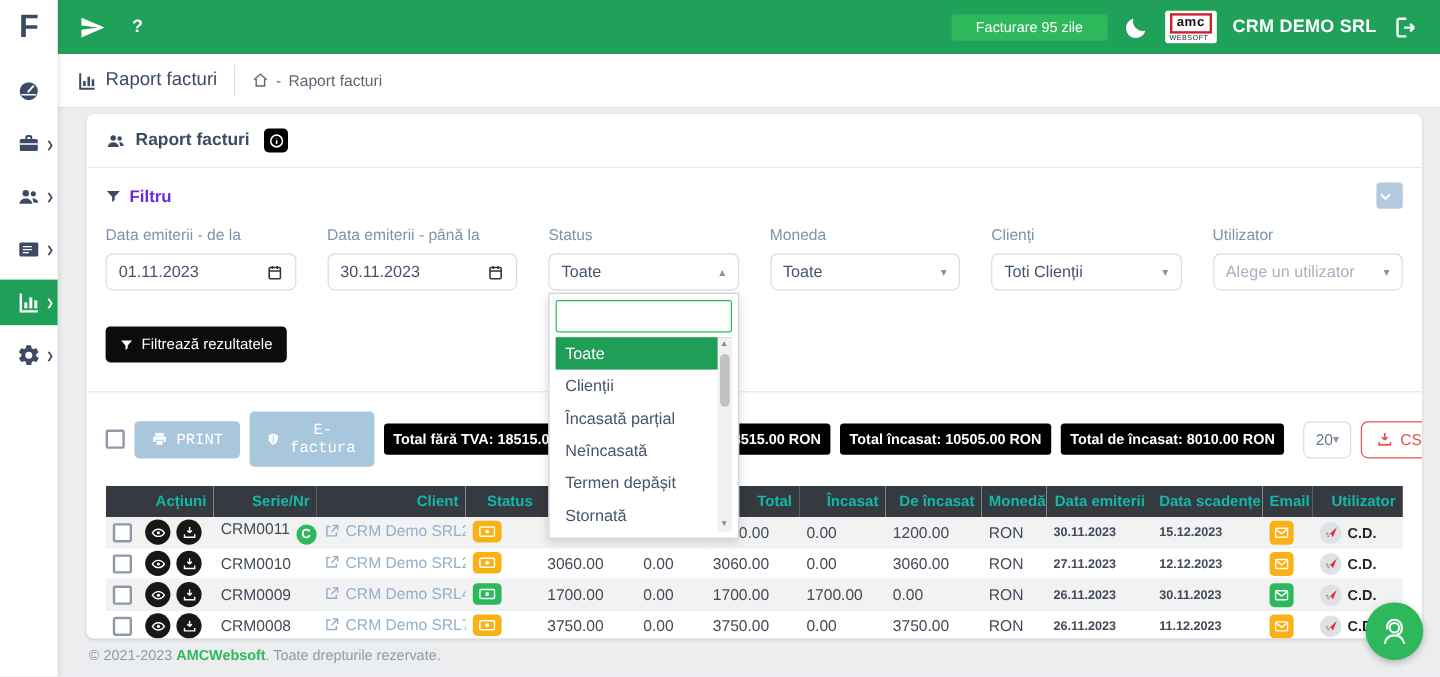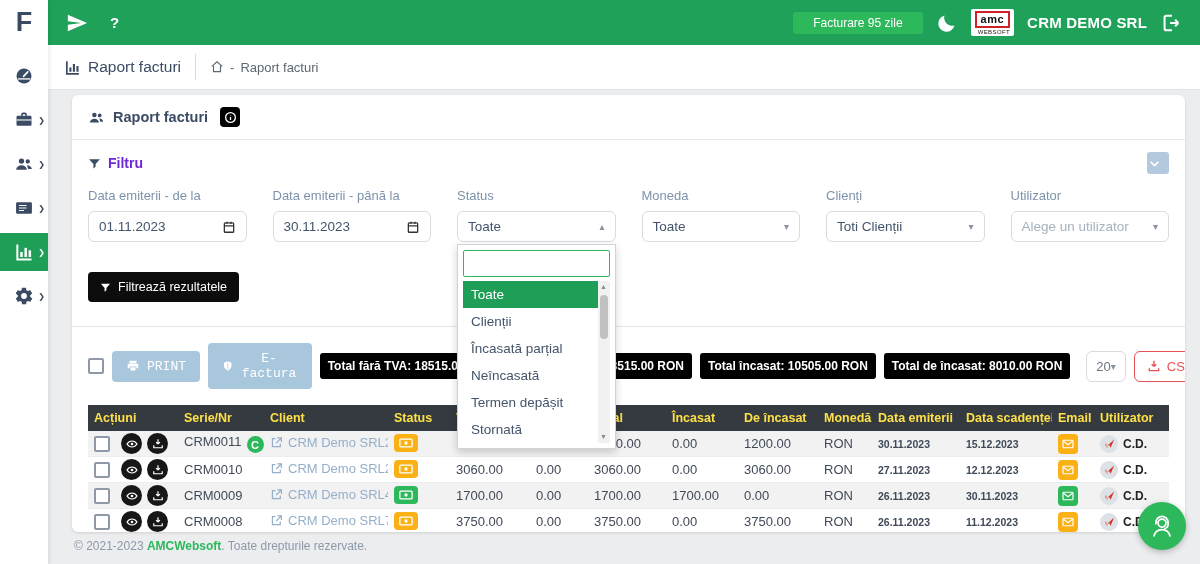--- a/index.html
+++ b/index.html
@@ -20,21 +20,21 @@
   .nav-item.active .arr { color:#fff; }
 
   
   .main { flex:1; display:flex; flex-direction:column; min-width:0; }
   .navbar { height:45px; background:#1fa15a; display:flex; align-items:center;
     padding:0 18px; color:#fff; gap:22px; }
   .nav-ic { width:22px; height:22px; display:inline-flex; }
   .nav-help { font-weight:bold; font-size:15px; cursor:pointer; }
   .nav-right { margin-left:auto; display:flex; align-items:center; gap:13px; }
   .bill-badge { background:#2eb85c; font-size:12px; padding:4px 20px; border-radius:3px; }
-  .amc { background:#fff; padding:2px 4px 1px; border-radius:2px; text-align:right; }
+  .amc { background:#fff; padding:2px 4px 1px; border-radius:2px; text-align:left; }
   .amc-top { border:2px solid #cc2229; color:#111; font-weight:bold; font-size:11px;
     line-height:13px; padding:0 4px; letter-spacing:.5px; }
   .amc-bot { font-size:6px; color:#222; letter-spacing:.4px; margin-top:1px; }
   .company { font-weight:bold; font-size:15px; letter-spacing:.2px; }
 
   .subheader { height:45px; background:#fff; border-bottom:1px solid #dfe3e8;
     display:flex; align-items:center; padding:0 16px; }
   .ph-ic { width:17px; height:17px; color:#3c4b64; margin-right:7px; }
   .ph-title { font-size:15.5px; color:#3c4b64; }
   .vdiv { width:1px; height:26px; background:#d8dbe0; margin:0 14px; }
@@ -118,21 +118,21 @@
     display:flex; align-items:center; justify-content:space-between; padding:0 9px;
     color:#6b7785; font-size:13px; margin-left:8px; cursor:pointer; }
   .btn-csv { display:inline-flex; align-items:center; gap:6px; background:#fff;
     color:#e55353; border:1px solid #e55353; border-radius:6px; font-size:13px;
     padding:7px 12px; font-family:inherit; cursor:pointer; }
   .btn-csv .ic { width:14px; height:14px; }
 
   
   .tablewrap { padding:0 16px; }
   table { width:100%; border-collapse:collapse; table-layout:fixed; }
-  thead th { background:#343a40; color:#fde047; text-align:left; font-size:12.5px;
+  thead th { background:#343a40; color:#14b8a6; text-align:right; font-size:12.5px;
     padding:6px 6px; white-space:nowrap; overflow:hidden; }
   tbody td { padding:2px 6px; height:24px; font-size:13px; color:#404a57;
     border-bottom:1px solid #ecedef; white-space:nowrap; overflow:hidden; }
   tbody tr.odd { background:#f2f2f3; }
   .acts { display:flex; align-items:center; gap:5px; }
   .act-btn { width:21px; height:21px; border-radius:50%; background:#171717; border:none;
     color:#fff; display:inline-flex; align-items:center; justify-content:center;
     cursor:pointer; flex:none; }
   .act-btn .ic { width:12px; height:12px; }
   .acts .cb { margin-right:6px; }

